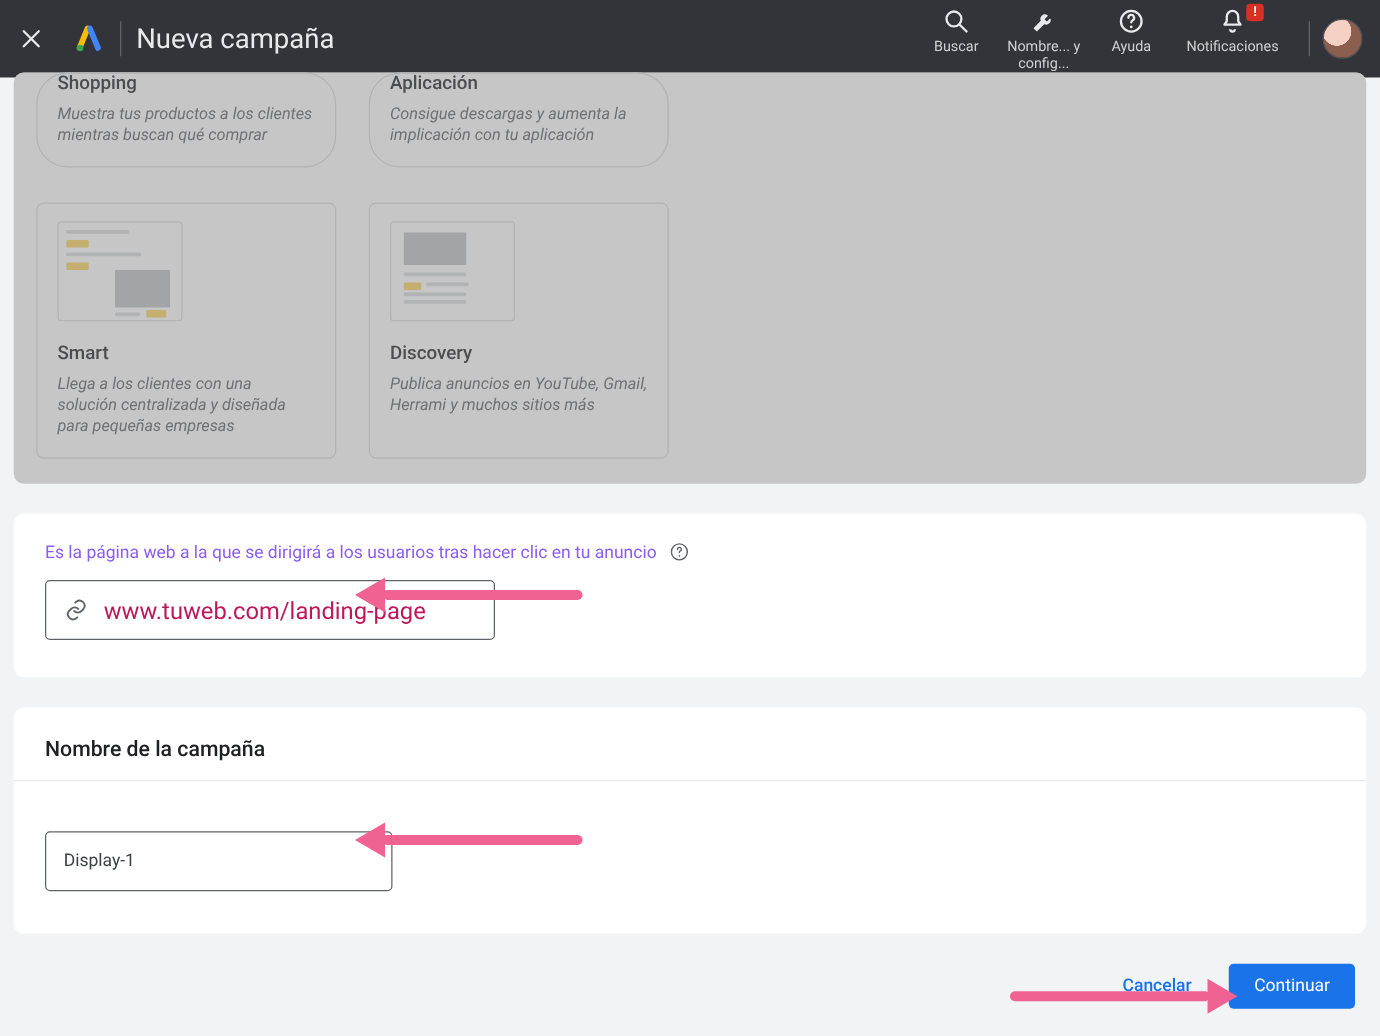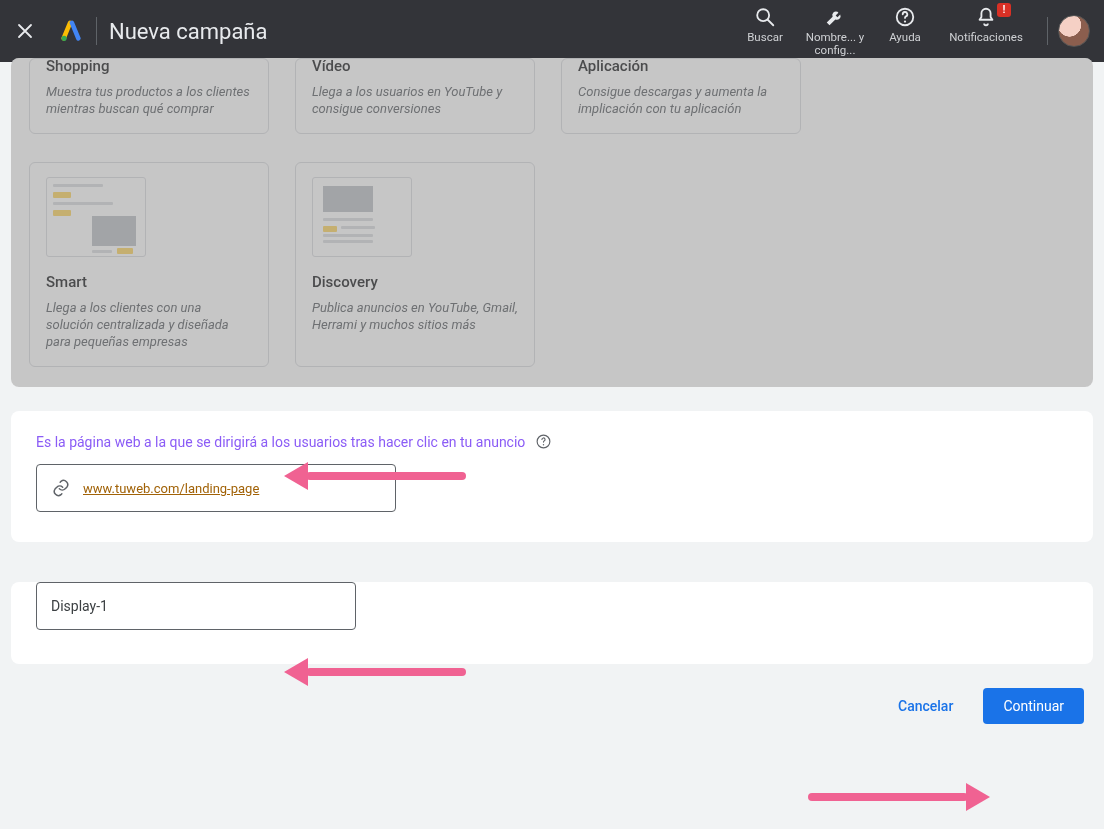--- a/index.html
+++ b/index.html
@@ -22,46 +22,46 @@
   .appbar .notif .badge { position:absolute; top:-3px; right:18px; background:#d93025; width:14px; height:14px; border-radius:3px; display:flex; align-items:center; justify-content:center; font-size:11px; color:#fff; font-weight:600;}
   .appbar .avdivider { width:1px; height:28px; background:#5f6368; margin:0 10px; align-self:center;}
   .appbar .avatar { width:32px; height:32px; border-radius:50%; background: radial-gradient(circle at 35% 30%, #f5d0c5 0 40%, #8b5e4e 41% 100%); margin-right:14px; align-self:center; border:1px solid #555;}
   .appbar .actions-wrap{display:flex; align-items:center;}
 
   
   .cards-outer { position:relative; margin:0 11px; }
   .cards-panel { background:#fff; border-radius:8px; padding:0 18px 20px 18px; }
   .cards-grid { display:grid; grid-template-columns: repeat(3, 240px); column-gap:26px; row-gap:28px; }
   .card { border:1px solid #dadce0; border-radius:6px; padding:14px 16px 16px; background:#fff; }
-  .card.short { min-height:72px; }
+  .card.short { min-height:72px;border-radius:25px; }
   .card .thumb { width:100px; height:80px; border:1px solid #dadce0; border-radius:3px; margin-bottom:16px; position:relative; background:#fff;}
   .thumb .big { position:absolute; background:#bdc1c6; }
   .thumb .ylw { position:absolute; background:#fdd663; border-radius:1px;}
   .thumb .line { position:absolute; background:#dadce0; height:3px; border-radius:1px;}
   .card h3 { font-size:15px; font-weight:500; color:#202124; margin-bottom:8px; }
   .card p { font-size:13px; color:#5f6368; line-height:17px;font-style:italic; }
   .dim-overlay { position:absolute; inset:0; background:rgba(128,128,128,0.45); border-radius:8px; pointer-events:none;}
 
   .row1-offset{margin-top:-4px;} 
   .row1 .card h3{margin-top:-2px;}
   .row1 .card{padding-top:0;}
 
   
   .section { background:#fff; border-radius:8px; margin:24px 11px 0; padding:22px 25px 30px; }
   .help-row { display:flex; align-items:center; gap:10px; font-size:14px; color:#8b5cf6;}
   .help-row svg{width:17px;height:17px;stroke:#5f6368;fill:none;}
   .url-field { margin-top:14px; width:360px; height:48px; border:1px solid #5f6368; border-radius:4px; display:flex; align-items:center; padding:0 14px; gap:12px;}
   .url-field svg{width:20px;height:20px;stroke:#5f6368;fill:none;}
-  .url-field input{border:none; outline:none; font-size:13px; color:#a16207; flex:1; background:transparent;text-decoration:underline;}
+  .url-field input{border:none; outline:none; font-size:19px; color:#be185d; flex:1; background:transparent;}
 
   
   .section.camp { padding:0 0 34px 0; }
   .section.camp .header { padding:24px 25px 14px; border-bottom:1px solid #e8eaed;}
   .section.camp .header h2{ font-size:17px; font-weight:500; color:#202124;}
-  .name-field { margin:40px 0 0 25px; width:320px; height:48px; border:1px solid #5f6368; border-radius:4px; display:flex; align-items:center; padding:0 14px;}
+  .name-field { margin:40px 0 0 25px; width:278px; height:48px; border:1px solid #5f6368; border-radius:4px; display:flex; align-items:center; padding:0 14px;}
   .name-field input{border:none; outline:none; font-size:14px; color:#3c4043; flex:1; background:transparent;}
 
   
   .footer { display:flex; justify-content:flex-end; align-items:center; gap:22px; padding:24px 20px 0 0;}
   .btn-text { color:#1a73e8; font-size:14px; font-weight:500; cursor:pointer; padding:9px 8px;}
   .btn-primary { background:#1a73e8; color:#fff; font-size:14px; font-weight:400; padding:10px 20px; border-radius:4px; cursor:pointer; border:none;}
 
   
   .arrow { position:absolute; height:10px; display:flex; align-items:center; pointer-events:none;}
   .arrow .shaft { height:8px; background:#f06292; border-radius:4px;}
@@ -126,24 +126,20 @@
     <div class="avatar"></div>
   </div>
 </div>
 
 <div class="cards-outer">
   <div class="cards-panel">
     <div class="cards-grid row1 row1-offset">
       <div class="card short">
         <h3>Shopping</h3>
         <p>Muestra tus productos a los clientes mientras buscan qué comprar</p>
-      </div>
-      <div class="card short">
-        <h3>Vídeo</h3>
-        <p>Llega a los usuarios en YouTube y consigue conversiones</p>
       </div>
       <div class="card short">
         <h3>Aplicación</h3>
         <p>Consigue descargas y aumenta la implicación con tu aplicación</p>
       </div>
     </div>
     <div style="height:28px"></div>
     <div class="cards-grid">
       <div class="card">
         <div class="thumb">
@@ -186,20 +182,23 @@
   </div>
   <div class="url-field">
     <svg viewBox="0 0 24 24">
         <path d="M10 13a5 5 0 0 0 7 0l2-2a5 5 0 0 0-7-7l-1 1 M14 11a5 5 0 0 0-7 0l-2 2a5 5 0 0 0 7 7l1-1" stroke-width="1.8" stroke-linecap="round"></path>
       </svg>
     <input type="text" value="www.tuweb.com/landing-page" style="">
   </div>
 </div>
 
 <div class="section camp">
+  <div class="header">
+    <h2>Nombre de la campaña</h2>
+  </div>
   <div class="name-field">
     <input type="text" value="Display-1" style="">
   </div>
 </div>
 
 <div class="footer">
   <span class="btn-text">Cancelar</span>
   <button class="btn-primary">Continuar</button>
 </div>
 

